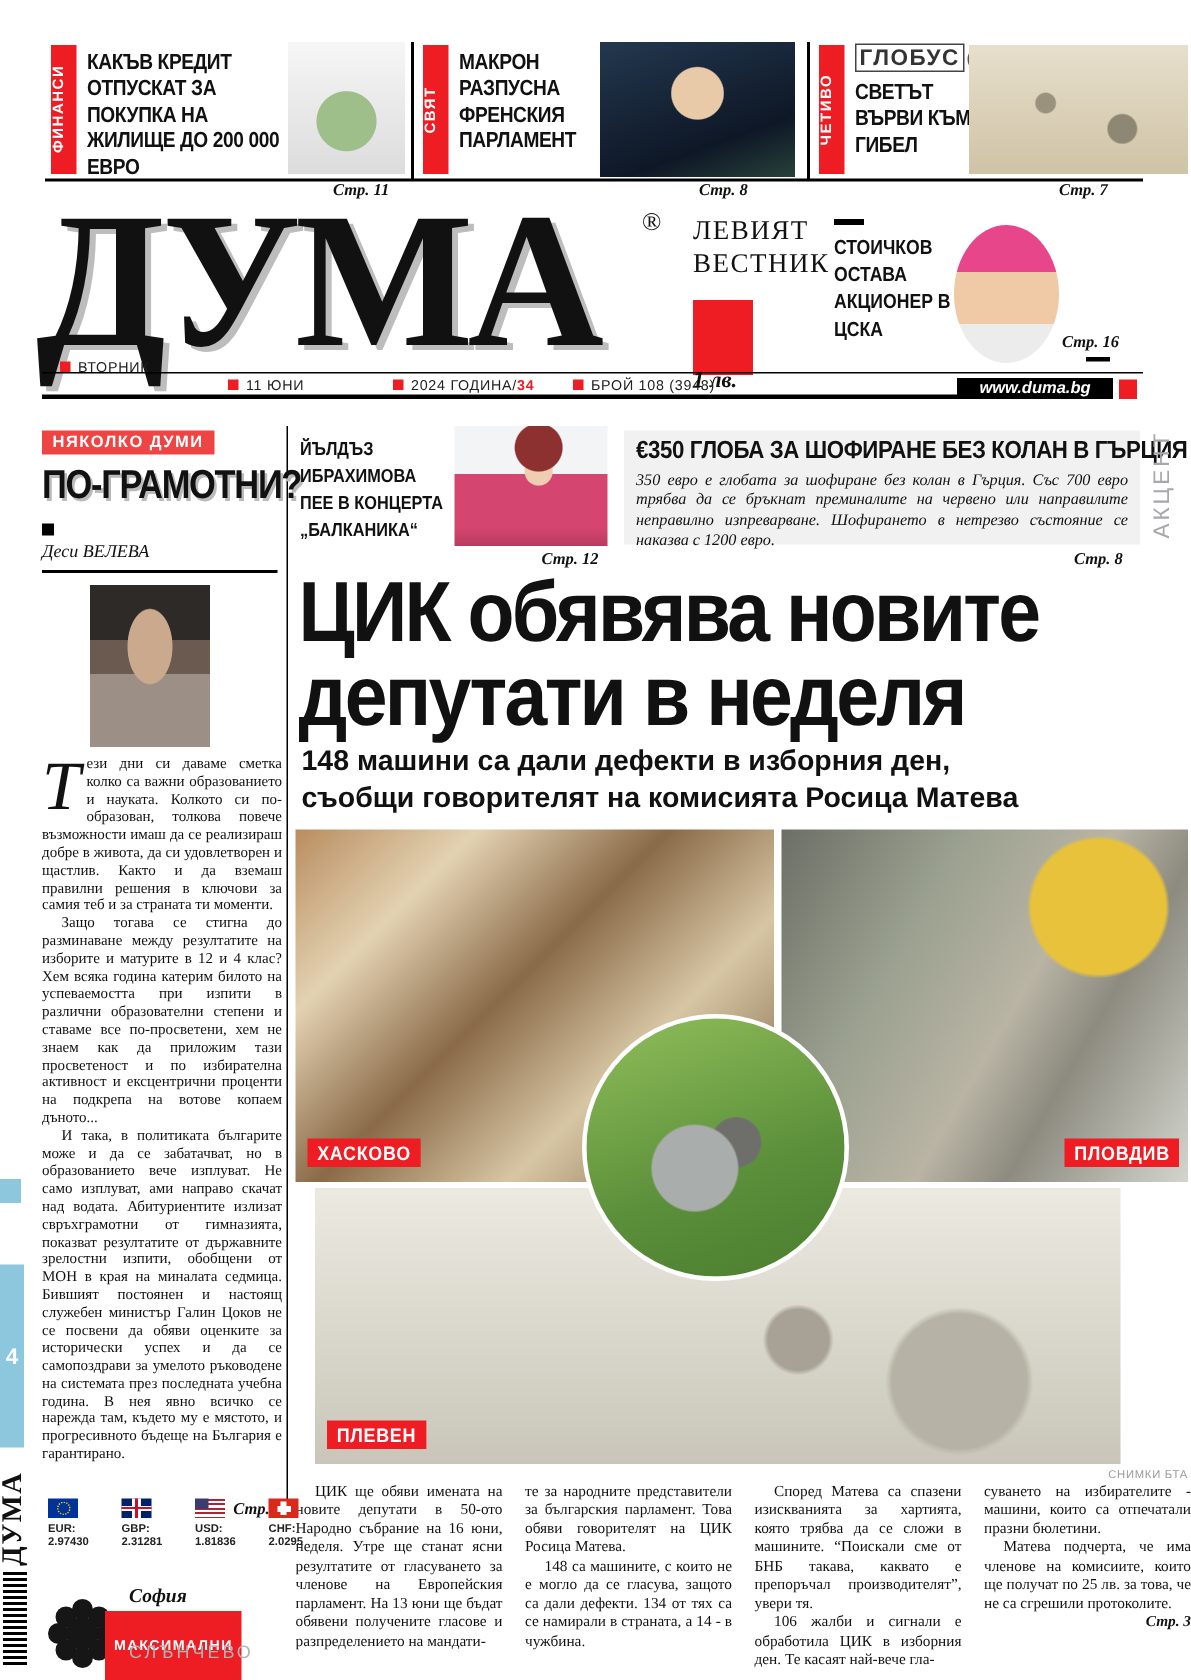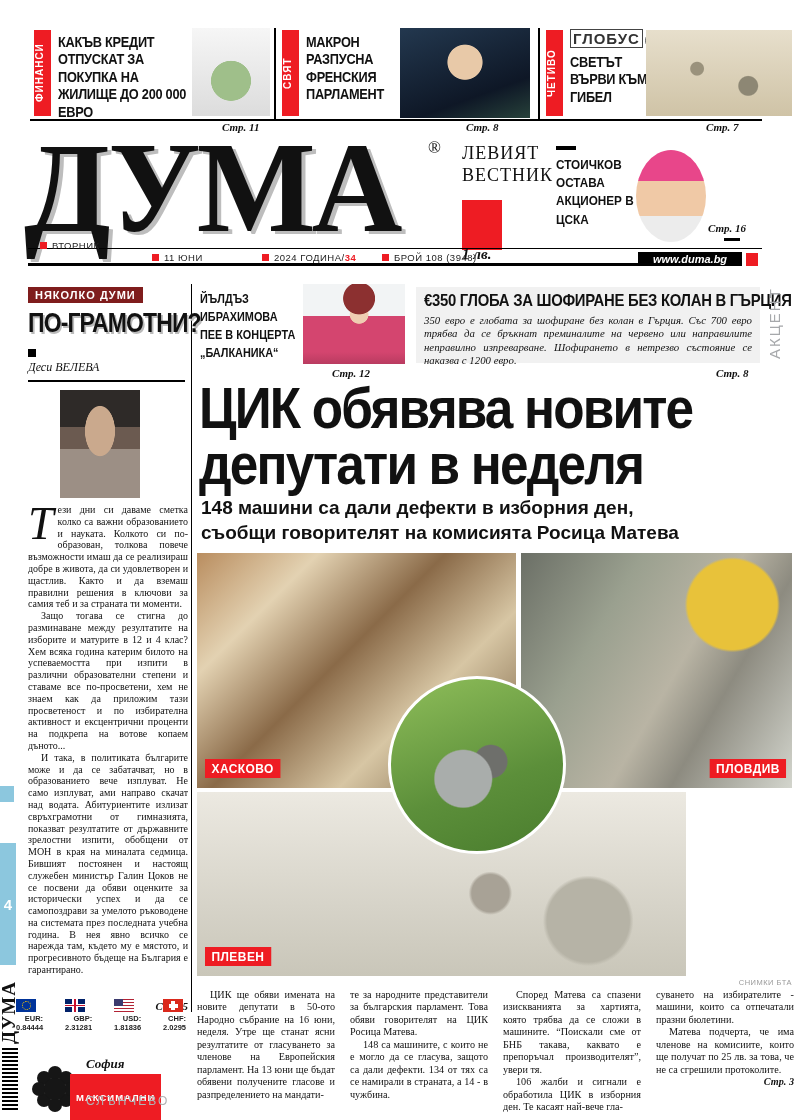--- a/index.html
+++ b/index.html
@@ -87,29 +87,29 @@
   <div class="abs datecell" style="left:152px;top:252px;"><span class="redsq"></span><span>11 ЮНИ</span></div>
   <div class="abs datecell" style="left:262px;top:252px;"><span class="redsq"></span><span>2024 ГОДИНА/</span><span style="color:#ee1c23;font-weight:bold;">34</span></div>
   <div class="abs datecell" style="left:382px;top:252px;"><span class="redsq"></span><span>БРОЙ 108 (3948)</span></div>
   <div class="abs" style="left:462px;top:246px;font-style:italic;font-weight:bold;font-size:15px;">1 лв.</div>
   <div class="rule" style="left:28px;top:263px;width:612px;height:3px;"></div>
   <div class="abs sans" style="left:638px;top:252px;width:104px;height:14px;background:#000;color:#fff;font-weight:bold;font-style:italic;font-size:11px;text-align:center;line-height:14px;"><span>www.duma.bg</span></div>
   <div class="abs" style="left:746px;top:253px;width:12px;height:13px;background:#ee1c23;"></div>
 
   <div class="rule" style="left:191px;top:284px;width:1px;height:728px;"></div>
 
-  <div class="abs sans" style="left:28px;top:287px;background:#7f1d1d;color:#fff;font-weight:bold;font-size:11px;letter-spacing:1px;padding:2px 7px;display:inline-block;">НЯКОЛКО ДУМИ</div>
+  <div class="abs sans" style="left:28px;top:287px;background:#ef4444;color:#fff;font-weight:bold;font-size:11px;letter-spacing:1px;padding:2px 7px;display:inline-block;">НЯКОЛКО ДУМИ</div>
   <div class="abs sans" style="left:28px;top:308px;font-weight:bold;font-size:27px;letter-spacing:-1px;transform:scaleX(.85);transform-origin:left top;text-shadow:2px 2px 0 #bbb;white-space:nowrap;">ПО-ГРАМОТНИ?</div>
   <div class="abs" style="left:28px;top:349px;width:8px;height:8px;background:#000;"></div>
   <div class="abs" style="left:28px;top:360px;font-style:italic;font-size:12px;">Деси ВЕЛЕВА</div>
   <div class="rule" style="left:28px;top:380px;width:157px;height:2px;"></div>
 
   <div class="abs sans cond" style="left:200px;top:290px;width:118px;font-weight:bold;font-size:12.5px;line-height:1.45;">ЙЪЛДЪЗ ИБРАХИМОВА ПЕЕ В КОНЦЕРТА „БАЛКАНИКА“</div>
   <div class="abs" style="left:303px;top:284px;width:102px;height:80px;background:radial-gradient(circle at 55% 18%,#8c3030 0 18%,transparent 19%),radial-gradient(circle at 55% 38%,#efcdb2 0 12%,transparent 13%),linear-gradient(180deg,#f2f4f5 0 40%,#d4456f 40% 85%,#b93b60 100%);"></div>
-  <div class="abs pageref" style="left:332px;top:367px;font-style:italic;">Стр. 12</div>
+  <div class="abs pageref" style="left:361px;top:367px;font-style:italic;">Стр. 12</div>
 
   <div class="abs" style="left:416px;top:287px;width:344px;height:76px;background:#f1f1f1;padding:4px 8px;box-sizing:border-box;">
     <div class="sans" style="font-weight:bold;font-size:16.5px;letter-spacing:-.3px;transform:scaleX(.9);transform-origin:left top;white-space:nowrap;">€350 ГЛОБА ЗА ШОФИРАНЕ БЕЗ КОЛАН В ГЪРЦИЯ</div>
     <div style="font-style:italic;font-size:10.8px;line-height:1.25;text-align:justify;margin-top:4px;">350 евро е глобата за шофиране без колан в Гърция. Със 700 евро трябва да се бръкнат преминалите на червено или направилите неправилно изпреварване. Шофирането в нетрезво състояние се наказва с 1200 евро.</div>
   </div>
   <div class="abs pageref" style="left:716px;top:367px;">Стр. 8</div>
   <div class="abs sans" style="left:766px;top:287px;height:72px;color:#a6a8ab;font-size:15px;letter-spacing:2px;writing-mode:vertical-rl;transform:rotate(180deg);">АКЦЕНТ</div>
 
   <div class="abs sans" style="left:199px;top:381px;font-weight:bold;font-size:57px;line-height:.98;letter-spacing:-2px;transform:scaleX(.9);transform-origin:left top;">
     <div style="white-space:nowrap;">ЦИК обявява новите</div>
@@ -119,21 +119,21 @@
     <div>148 машини са дали дефекти в изборния ден,</div>
     <div>съобщи говорителят на комисията Росица Матева</div>
   </div>
 
   <div class="abs" style="left:521px;top:553px;width:271px;height:235px;background:radial-gradient(circle at 78% 22%,#e8c23a 0 16%,transparent 17%),linear-gradient(120deg,#6b6f66 0%,#9aa08f 30%,#b9b4a4 55%,#8d8b80 70%,#d3d5cd 100%);">
     <div class="photo-label" style="right:6px;bottom:10px;left:auto;transform-origin:right bottom;">ПЛОВДИВ</div>
   </div>
   <div class="abs" style="left:197px;top:553px;width:319px;height:235px;background:linear-gradient(135deg,#b98d5f 0%,#e3d2b2 22%,#8a6a48 45%,#d7c6a4 68%,#6f5638 100%);">
     <div class="photo-label" style="left:8px;bottom:10px;">ХАСКОВО</div>
   </div>
-  <div class="abs" style="left:197px;top:792px;width:489px;height:184px;background:radial-gradient(circle at 80% 70%,#b6b3a6 0 10%,transparent 11%),radial-gradient(circle at 60% 55%,#a8a296 0 6%,transparent 7%),linear-gradient(180deg,#ece9e1 0%,#dcd9cf 45%,#c9c6b9 100%);">
+  <div class="abs" style="left:210px;top:792px;width:489px;height:184px;background:radial-gradient(circle at 80% 70%,#b6b3a6 0 10%,transparent 11%),radial-gradient(circle at 60% 55%,#a8a296 0 6%,transparent 7%),linear-gradient(180deg,#ece9e1 0%,#dcd9cf 45%,#c9c6b9 100%);padding-left:48px;">
     <div class="photo-label" style="left:8px;bottom:10px;">ПЛЕВЕН</div>
   </div>
   <div class="abs" style="left:388px;top:676px;width:178px;height:178px;border-radius:50%;border:3px solid #fff;box-sizing:border-box;
               background:radial-gradient(circle at 42% 58%,#a9adab 0 20%,transparent 21%),radial-gradient(circle at 58% 48%,#6e6f6b 0 12%,transparent 13%),linear-gradient(160deg,#8fbe5a,#5c8f3a 60%,#4a7d2e);"></div>
   <div class="abs sans" style="left:197px;top:978px;width:595px;text-align:right;font-size:7.5px;color:#9a9a9a;letter-spacing:.5px;">СНИМКИ БТА</div>
 
   <div class="abs" style="left:197px;top:989px;width:597px;height:130px;display:flex;gap:15px;font-size:10.2px;line-height:1.22;text-align:justify;overflow:hidden;">
     <div style="width:138px;">
       <p class="colp">ЦИК ще обяви имената на новите депутати в 50-ото Народно събрание на 16 юни, неделя. Утре ще станат ясни резултатите от гласуването за членове на Европейския парламент. На 13 юни ще бъдат обявени получените гласове и разпределението на мандати-</p>
     </div>
@@ -160,26 +160,26 @@
   </div>
   <div class="abs pageref" style="left:28px;top:1000px;width:160px;text-align:right;">Стр. 5</div>
 
   <div class="abs" style="left:0;top:786px;width:14px;height:16px;background:#8cc7de;"></div>
   <div class="abs" style="left:0;top:843px;width:16px;height:122px;background:#8cc7de;color:#fff;display:flex;align-items:center;justify-content:center;">
     <span class="sans" style="font-weight:bold;font-size:15px;">4</span>
   </div>
   <div class="abs" style="left:-2px;top:966px;height:78px;font-weight:bold;font-size:19px;letter-spacing:1px;writing-mode:vertical-rl;transform:rotate(180deg);">ДУМА</div>
   <div class="abs" style="left:2px;top:1048px;width:16px;height:64px;background:repeating-linear-gradient(to bottom,#000 0 2px,#fff 2px 4px);"></div>
 
-  <div class="abs" style="left:16px;top:999px;width:170px;display:flex;justify-content:space-between;text-align:right;">
+  <div class="abs" style="left:32px;top:999px;width:170px;display:flex;justify-content:space-between;">
     <div>
       <div class="flag" style="background:#003399;display:flex;align-items:center;justify-content:center;">
           <span style="display:block;width:7px;height:7px;border:1px dotted #ffcc00;border-radius:50%;"></span>
         </div>
-      <div class="cur-code"><span>EUR:</span><br><span>0.84444</span></div>
+      <div class="cur-code"><span>EUR:</span><br><span>2.97430</span></div>
     </div>
     <div>
       <div class="flag" style="background:linear-gradient(to bottom,transparent 44%,#c8102e 44% 56%,transparent 56%),linear-gradient(to right,transparent 44%,#c8102e 44% 56%,transparent 56%),linear-gradient(to bottom,transparent 36%,#fff 36% 64%,transparent 64%),linear-gradient(to right,transparent 36%,#fff 36% 64%,transparent 64%),#012169;"></div>
       <div class="cur-code"><span>GBP:</span><br><span>2.31281</span></div>
     </div>
     <div>
       <div class="flag" style="background:linear-gradient(#3c3b6e,#3c3b6e) 0 0/9px 7px no-repeat,repeating-linear-gradient(to bottom,#b22234 0 1.5px,#fff 1.5px 3px);"></div>
       <div class="cur-code"><span>USD:</span><br><span>1.81836</span></div>
     </div>
     <div>

